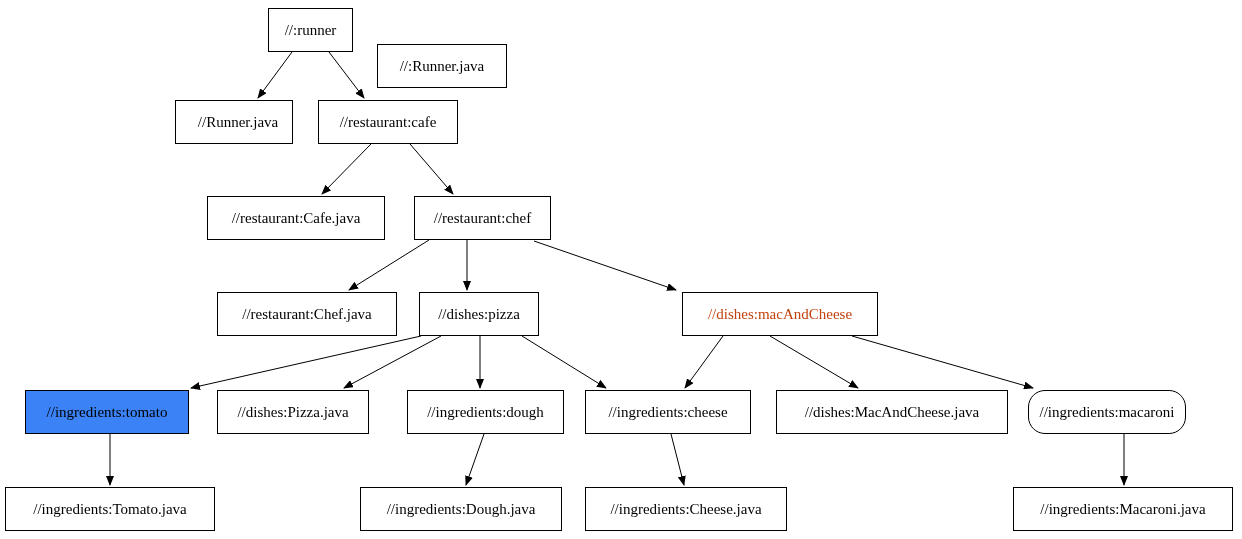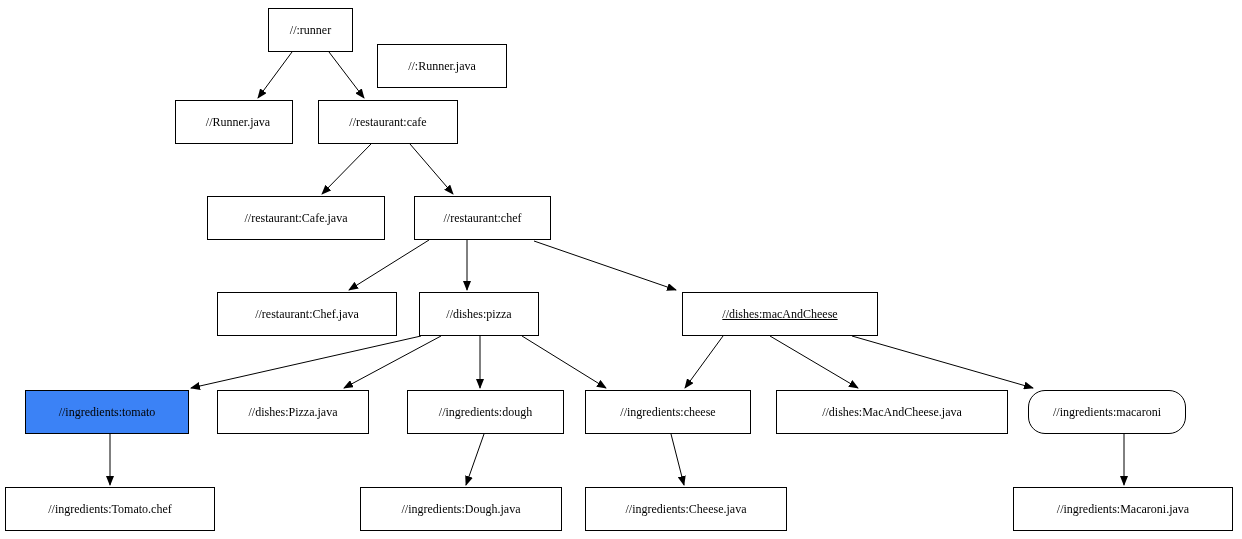--- a/index.html
+++ b/index.html
@@ -23,21 +23,21 @@
     height: 539px;
   }
   .node {
     position: absolute;
     box-sizing: border-box;
     border: 1px solid #000000;
     background: #ffffff;
     display: flex;
     align-items: center;
     justify-content: center;
-    font-size: 12px;
+    font-size: 15px;
     color: #000000;
     white-space: nowrap;
   }
 </style>
 </head>
 <body>
 
 <div class="canvas">
   <svg class="edges-layer" width="1242" height="539" viewBox="0 0 1242 539" xmlns="http://www.w3.org/2000/svg">
     <defs>
@@ -68,25 +68,25 @@
   </svg>
   <div id="nodes-layer">
       <div class="node" style="left: 268px; top: 8px; width: 85px; height: 44px; border-color: rgb(0, 0, 0); background: rgb(255, 255, 255); color: rgb(0, 0, 0);">//:runner</div>
       <div class="node" style="left: 377px; top: 8px; width: 130px; height: 44px; border-color: rgb(0, 0, 0); background: rgb(255, 255, 255); color: rgb(0, 0, 0); margin-top: 36px;">//:Runner.java</div>
       <div class="node" style="left: 175px; top: 100px; width: 118px; height: 44px; border-color: rgb(0, 0, 0); background: rgb(255, 255, 255); color: rgb(0, 0, 0); padding-left: 8px;">//Runner.java</div>
       <div class="node" style="left: 318px; top: 100px; width: 140px; height: 44px; border-color: rgb(0, 0, 0); background: rgb(255, 255, 255); color: rgb(0, 0, 0);">//restaurant:cafe</div>
       <div class="node" style="left: 207px; top: 196px; width: 178px; height: 44px; border-color: rgb(0, 0, 0); background: rgb(255, 255, 255); color: rgb(0, 0, 0);">//restaurant:Cafe.java</div>
       <div class="node" style="left: 405px; top: 196px; width: 137px; height: 44px; border-color: rgb(0, 0, 0); background: rgb(255, 255, 255); color: rgb(0, 0, 0); margin-left: 9px;">//restaurant:chef</div>
       <div class="node" style="left: 217px; top: 292px; width: 180px; height: 44px; border-color: rgb(0, 0, 0); background: rgb(255, 255, 255); color: rgb(0, 0, 0);">//restaurant:Chef.java</div>
       <div class="node" style="left: 419px; top: 292px; width: 120px; height: 44px; border-color: rgb(0, 0, 0); background: rgb(255, 255, 255); color: rgb(0, 0, 0);">//dishes:pizza</div>
-      <div class="node" style="left: 682px; top: 292px; width: 196px; height: 44px; border-color: rgb(0, 0, 0); background: rgb(255, 255, 255); color: #000000; text-decoration: underline;">//dishes:macAndCheese</div>
+      <div class="node" style="left: 682px; top: 292px; width: 196px; height: 44px; border-color: rgb(0, 0, 0); background: rgb(255, 255, 255); color: #c2410c;">//dishes:macAndCheese</div>
       <div class="node" style="left: 25px; top: 390px; width: 164px; height: 44px; border-color: rgb(0, 0, 0); background: #3b82f6; color: rgb(0, 0, 0);">//ingredients:tomato</div>
       <div class="node" style="left: 217px; top: 390px; width: 152px; height: 44px; border-color: rgb(0, 0, 0); background: rgb(255, 255, 255); color: rgb(0, 0, 0);">//dishes:Pizza.java</div>
       <div class="node" style="left: 407px; top: 390px; width: 157px; height: 44px; border-color: rgb(0, 0, 0); background: rgb(255, 255, 255); color: rgb(0, 0, 0);">//ingredients:dough</div>
       <div class="node" style="left: 585px; top: 390px; width: 166px; height: 44px; border-color: rgb(0, 0, 0); background: rgb(255, 255, 255); color: rgb(0, 0, 0);">//ingredients:cheese</div>
       <div class="node" style="left: 776px; top: 390px; width: 232px; height: 44px; border-color: rgb(0, 0, 0); background: rgb(255, 255, 255); color: rgb(0, 0, 0);">//dishes:MacAndCheese.java</div>
       <div class="node" style="left: 1028px; top: 390px; width: 158px; height: 44px; border-color: rgb(0, 0, 0); background: rgb(255, 255, 255); color: rgb(0, 0, 0); border-radius: 17px;">//ingredients:macaroni</div>
-      <div class="node" style="left: 5px; top: 487px; width: 210px; height: 44px; border-color: rgb(0, 0, 0); background: rgb(255, 255, 255); color: rgb(0, 0, 0);">//ingredients:Tomato.chef</div>
+      <div class="node" style="left: 5px; top: 487px; width: 210px; height: 44px; border-color: rgb(0, 0, 0); background: rgb(255, 255, 255); color: rgb(0, 0, 0);">//ingredients:Tomato.java</div>
       <div class="node" style="left: 360px; top: 487px; width: 202px; height: 44px; border-color: rgb(0, 0, 0); background: rgb(255, 255, 255); color: rgb(0, 0, 0);">//ingredients:Dough.java</div>
       <div class="node" style="left: 585px; top: 487px; width: 202px; height: 44px; border-color: rgb(0, 0, 0); background: rgb(255, 255, 255); color: rgb(0, 0, 0);">//ingredients:Cheese.java</div>
       <div class="node" style="left: 1013px; top: 487px; width: 220px; height: 44px; border-color: rgb(0, 0, 0); background: rgb(255, 255, 255); color: rgb(0, 0, 0);">//ingredients:Macaroni.java</div>
     </div>
 </div>
 
 </body></html>

